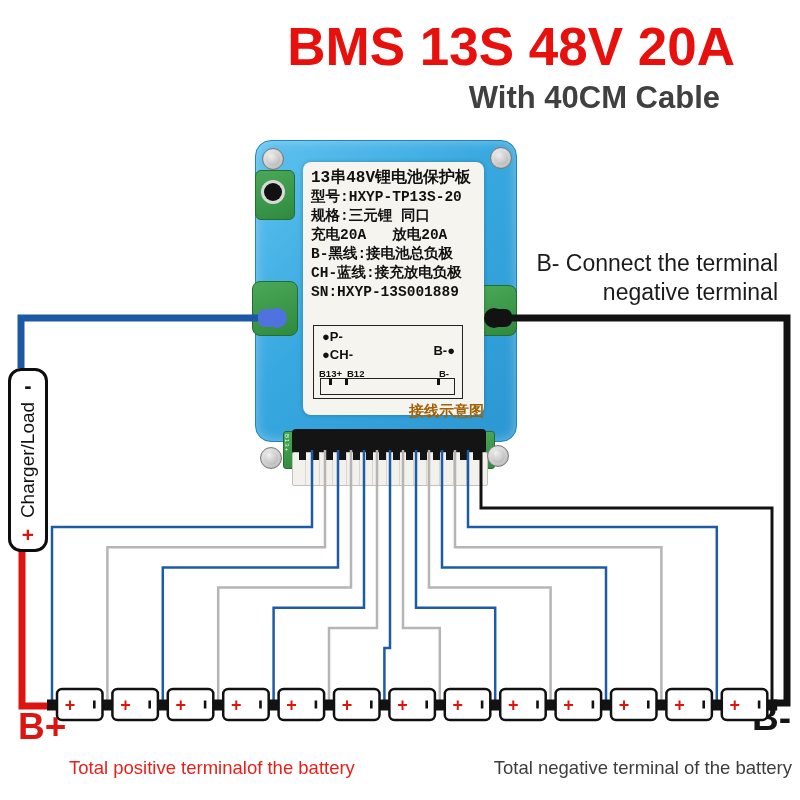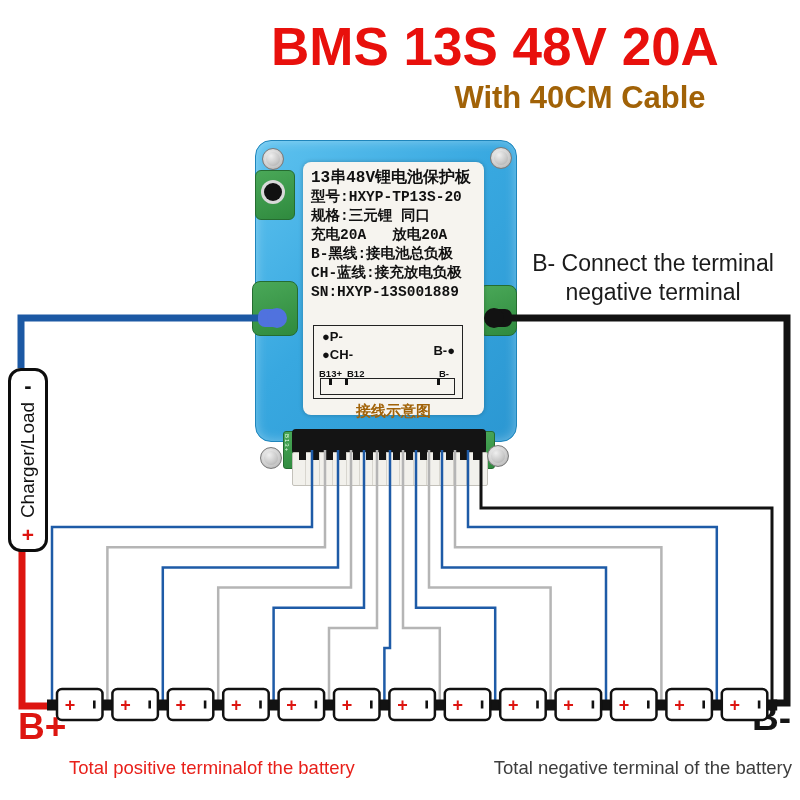--- a/index.html
+++ b/index.html
@@ -1,19 +1,19 @@
 <!DOCTYPE html>
 <html><head>
 <meta charset="utf-8">
 <style>
   html,body{margin:0;padding:0;background:#fff;}
   #canvas{position:relative;width:800px;height:800px;background:#fff;overflow:hidden;
           font-family:"Liberation Sans",sans-serif;}
   .abs{position:absolute;}
-  .ctr{text-align:center;}
+  .ctr{text-align:right;}
 
   #title-main{left:255px;top:16px;width:480px;font-size:53px;font-weight:700;letter-spacing:0px;}
   #title-sub{left:440px;top:80px;width:280px;font-size:31px;font-weight:700;}
 
   #ann-left{left:25px;top:251px;width:220px;font-size:23px;line-height:1.25;font-weight:400;}
   #ann-right{left:528px;top:249px;width:250px;font-size:23px;line-height:1.25;color:#1b1b1b;}
 
   
   #board{left:255px;top:140px;width:260px;height:300px;border-radius:16px;
          background:linear-gradient(135deg,#5ec2ef 0%,#38a8e0 45%,#2b97d2 100%);
@@ -69,21 +69,21 @@
   #b-minus-cap{left:490px;top:757px;width:302px;text-align:right;font-size:18.5px;color:#3d3d3d;}
 
   #wires-svg{position:absolute;left:0;top:0;z-index:5;pointer-events:none;}
 </style>
 </head>
 <body>
 
 <div id="canvas">
 
   <div class="abs ctr" id="title-main" style="color: rgb(232, 16, 12);">BMS 13S 48V 20A</div>
-  <div class="abs ctr" id="title-sub" style="color: #a16207;">With 40CM Cable</div>
+  <div class="abs ctr" id="title-sub" style="color: #404040;">With 40CM Cable</div>
 
   <div class="abs ctr" id="ann-right">
     <div>B- Connect the terminal</div>
     <div>negative terminal</div>
   </div>
 
   <div class="abs" id="board"></div>
   <div class="abs screw" style="left:262px;top:148px;"></div>
   <div class="abs screw" style="left:490px;top:147px;"></div>
   <div class="abs pcb-window" id="pcb-win-topleft"></div>

